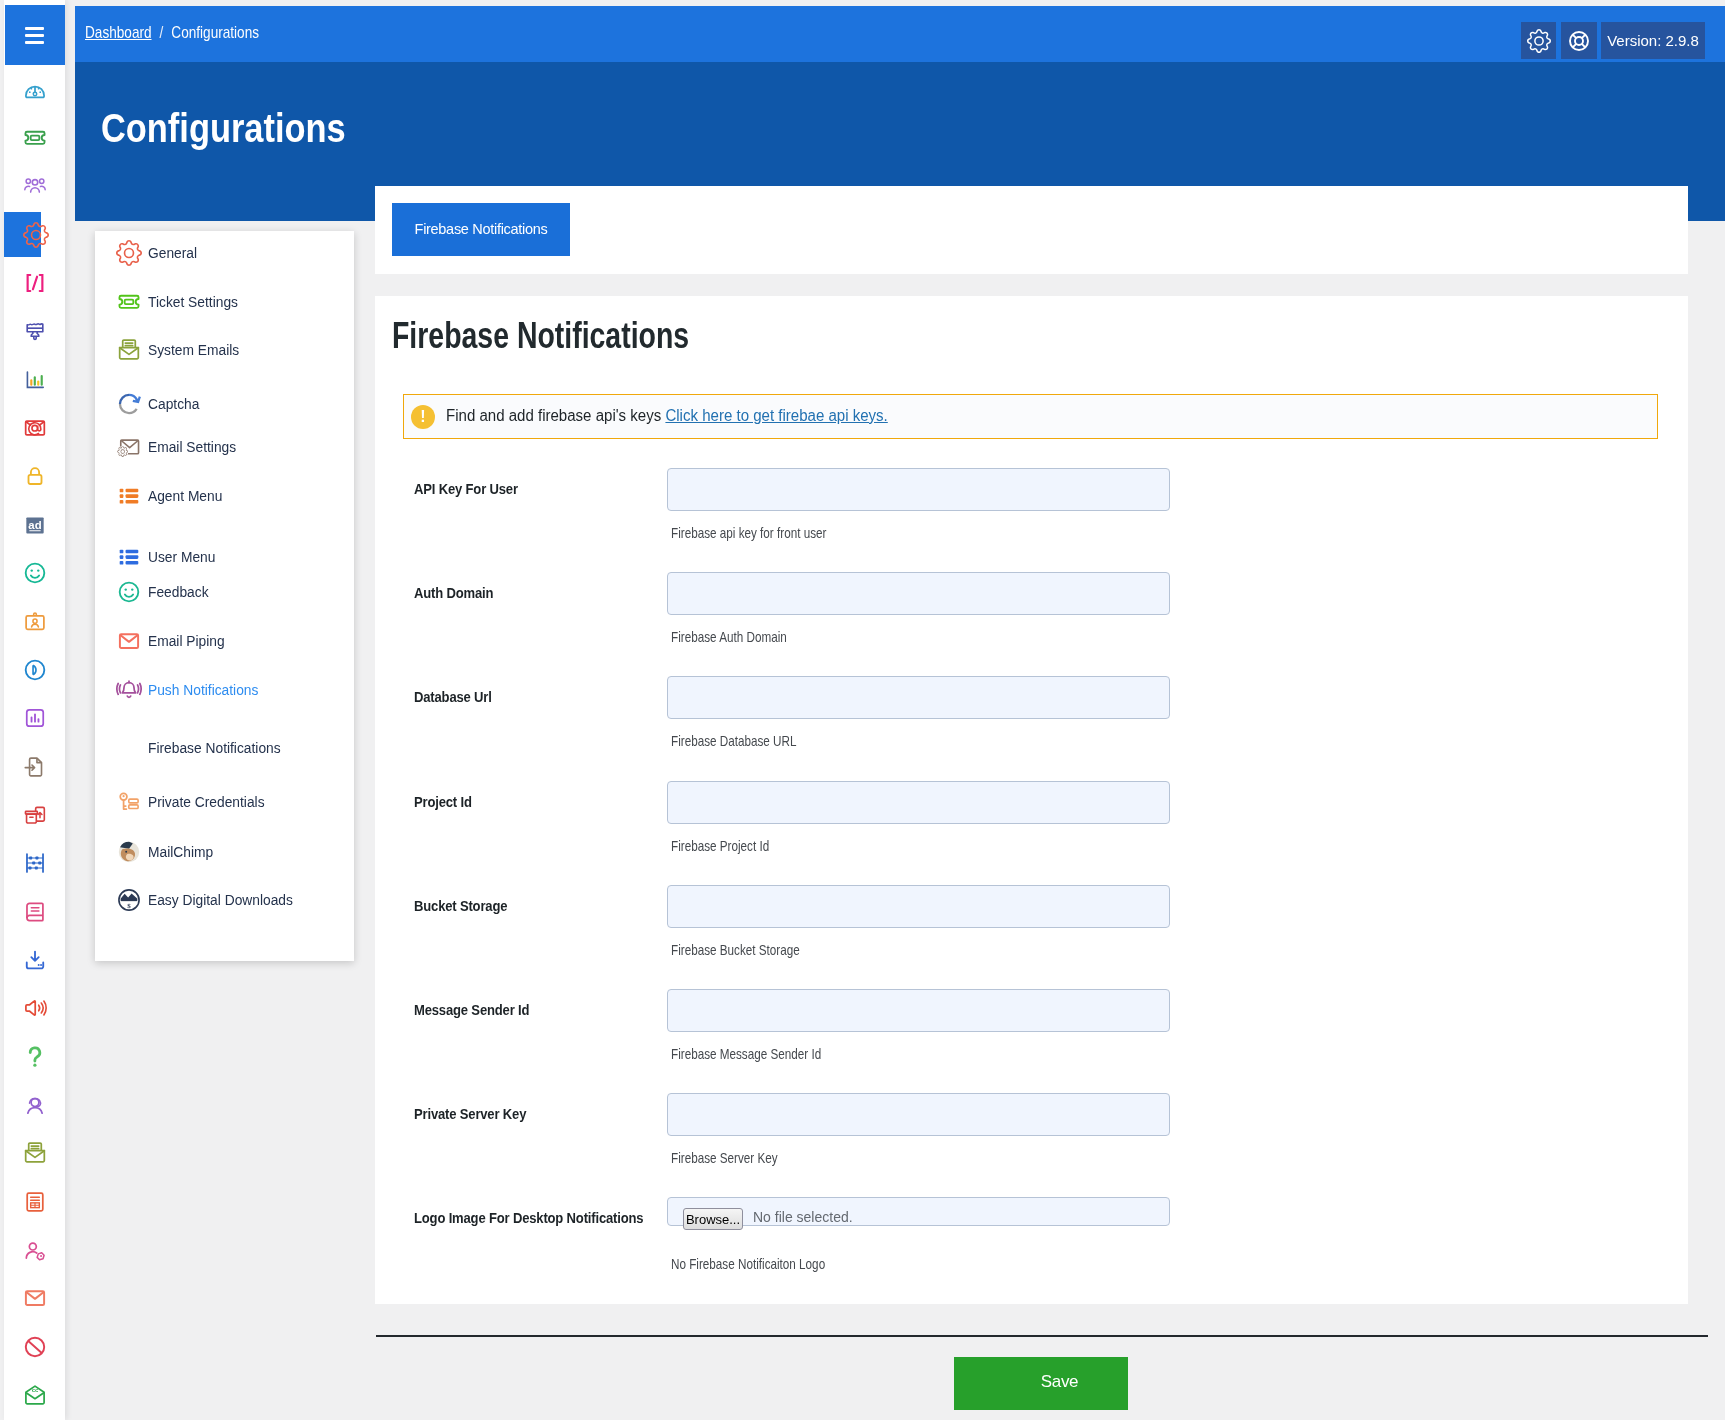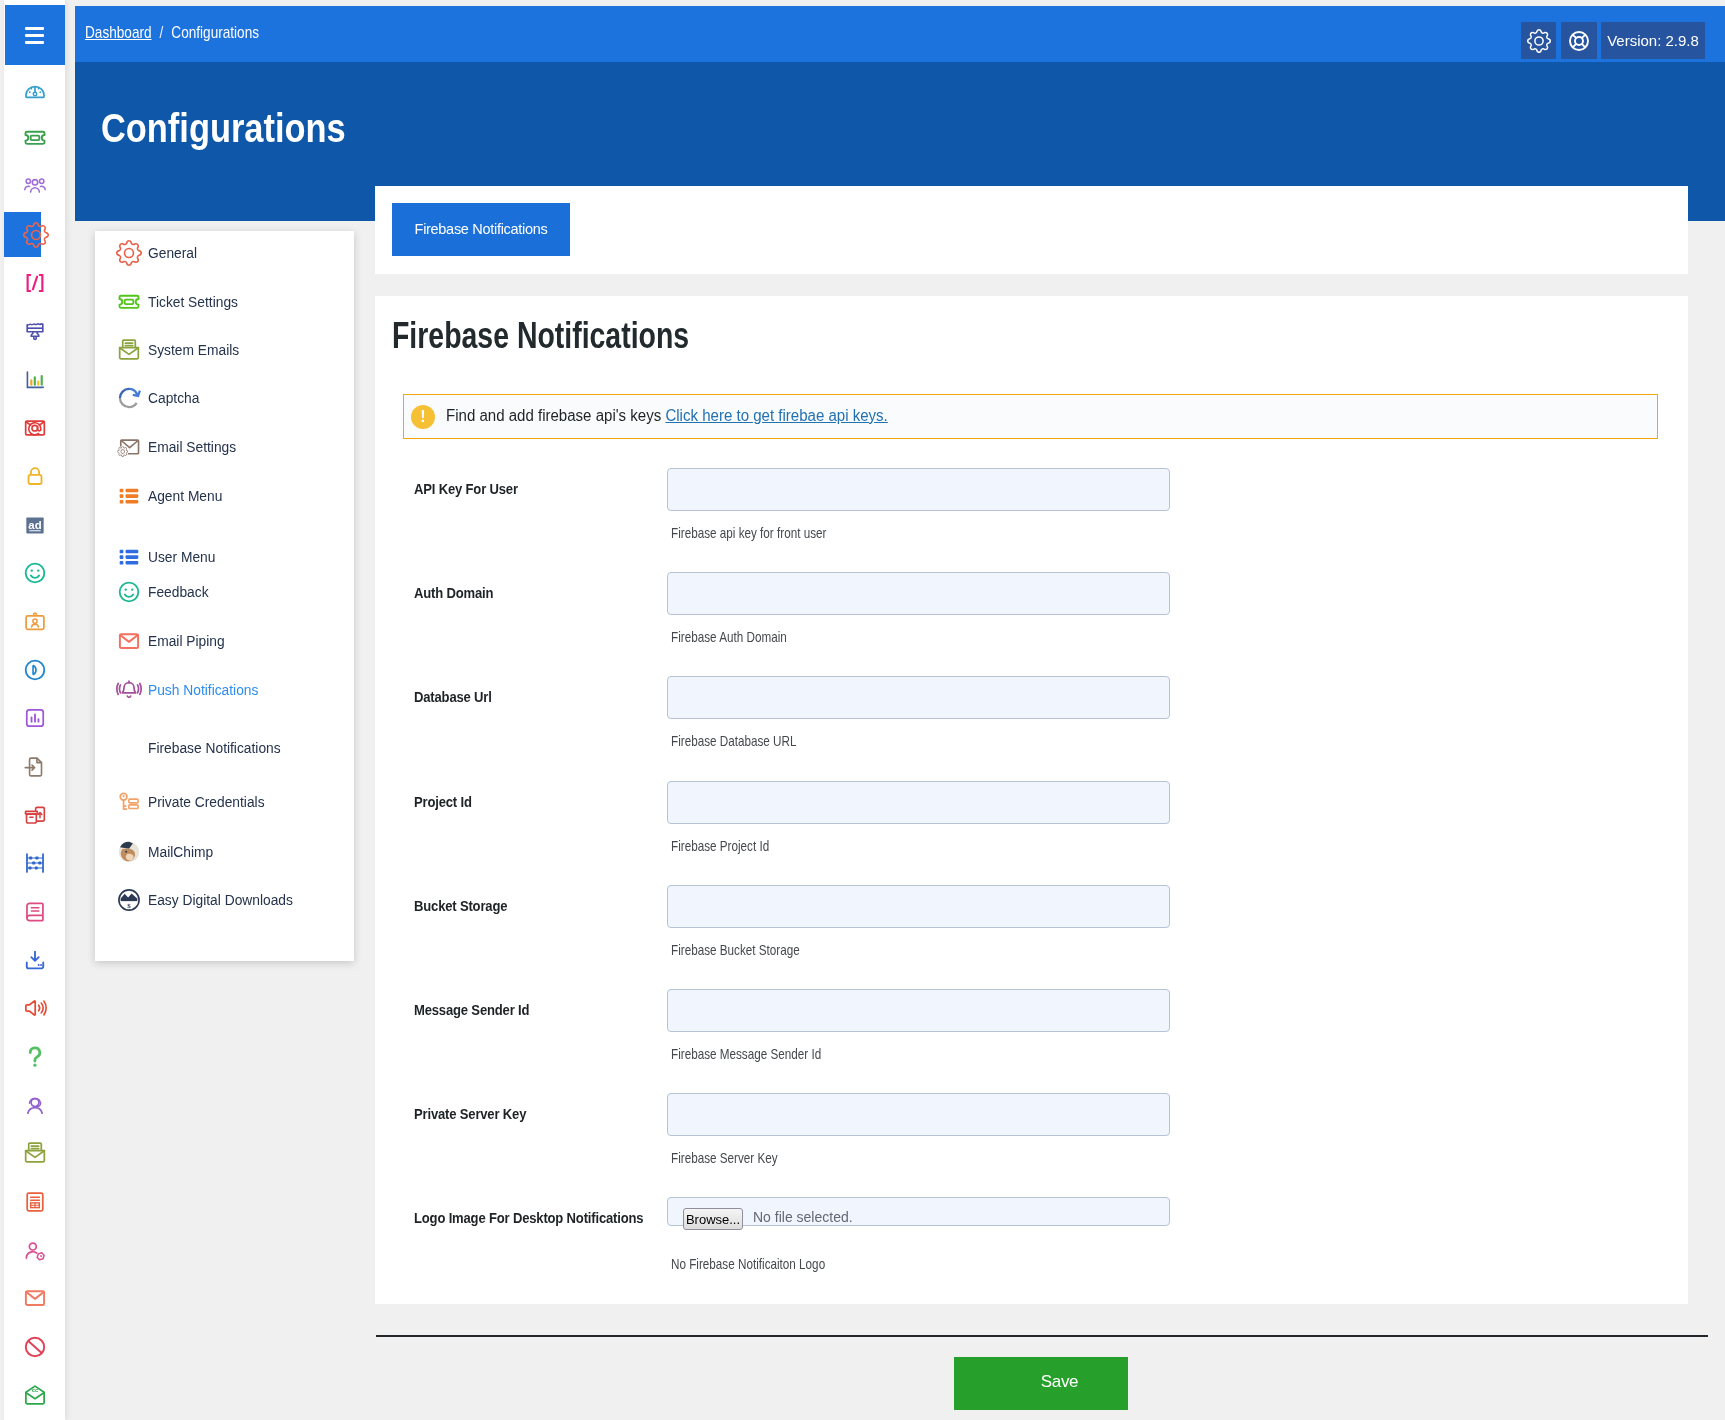--- a/index.html
+++ b/index.html
@@ -255,21 +255,21 @@
         </div>
 <div class="mi" style="top:104px">
           <svg class="ic" viewBox="0 0 24 24" width="26" height="26">
             <rect fill="#fff" stroke="#8ba33c" stroke-width="1.6" x="6.2" y="2.8" width="11.6" height="10" rx="1"></rect>
             <path stroke="#8ba33c" stroke-width="1.6" stroke-linecap="round" d="M8.6 5.6h6.8M8.6 8h6.8"></path>
             <path fill="#fff" stroke="#8ba33c" stroke-width="1.6" stroke-linejoin="round" d="M3.4 9.7h17.2V19a1.2 1.2 0 0 1-1.2 1.2H4.6A1.2 1.2 0 0 1 3.4 19z"></path>
             <path fill="none" stroke-linecap="round" stroke-linejoin="round" stroke="#8ba33c" stroke-width="1.6" d="M3.4 9.9 12 16l8.6-6.1"></path>
           </svg>
           <span class="tx">System Emails</span>
         </div>
-<div class="mi" style="top:152px">
+<div class="mi" style="top:158px">
           <svg class="ic" viewBox="0 0 24 24" width="26" height="26">
             <path fill="#447cd6" d="M12 2.6a9.4 9.4 0 0 1 8.2 4.8l.8-2.5 2 .7-1.9 5.7-5.8-1.2.5-2.1 2.4.5A7.3 7.3 0 0 0 12 4.7z"></path>
             <path fill="#3b66b0" d="M2.6 12A9.4 9.4 0 0 1 12 2.6v2.1A7.3 7.3 0 0 0 4.7 12z"></path>
             <path fill="#9d9d9d" d="M12 21.4A9.4 9.4 0 0 1 2.6 12h2.1A7.3 7.3 0 0 0 12 19.3a7.3 7.3 0 0 0 6.2-3.4l1.8 1.1A9.4 9.4 0 0 1 12 21.4z"></path>
           </svg>
           <span class="tx">Captcha</span>
         </div>
 <div class="mi" style="top:201px">
           <svg class="ic" viewBox="0 0 24 24" width="26" height="26">
             <rect fill="none" stroke-linecap="round" stroke-linejoin="round" stroke="#8a7468" stroke-width="1.5" x="4.4" y="5.6" width="16.4" height="12.6" rx="1"></rect>

